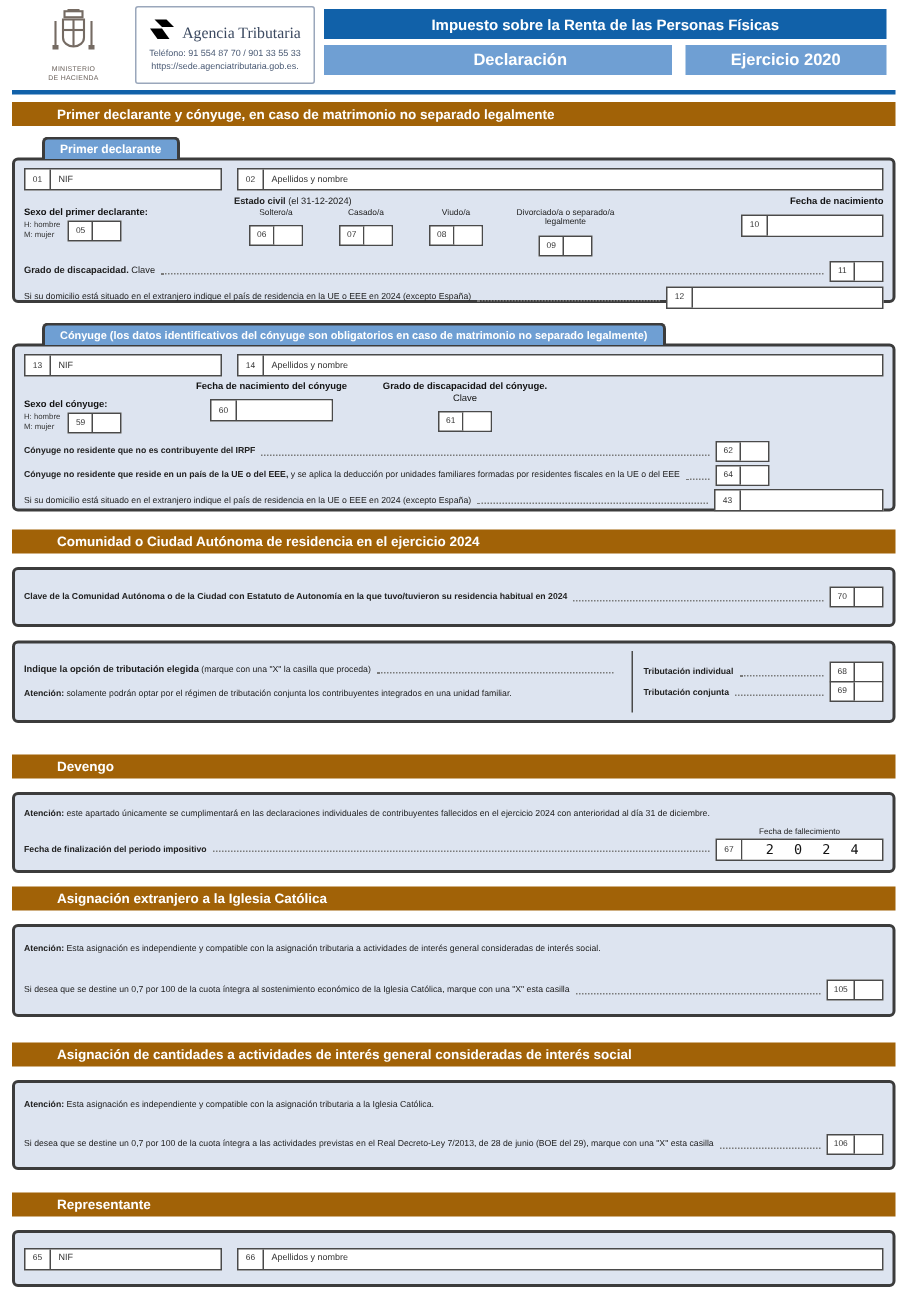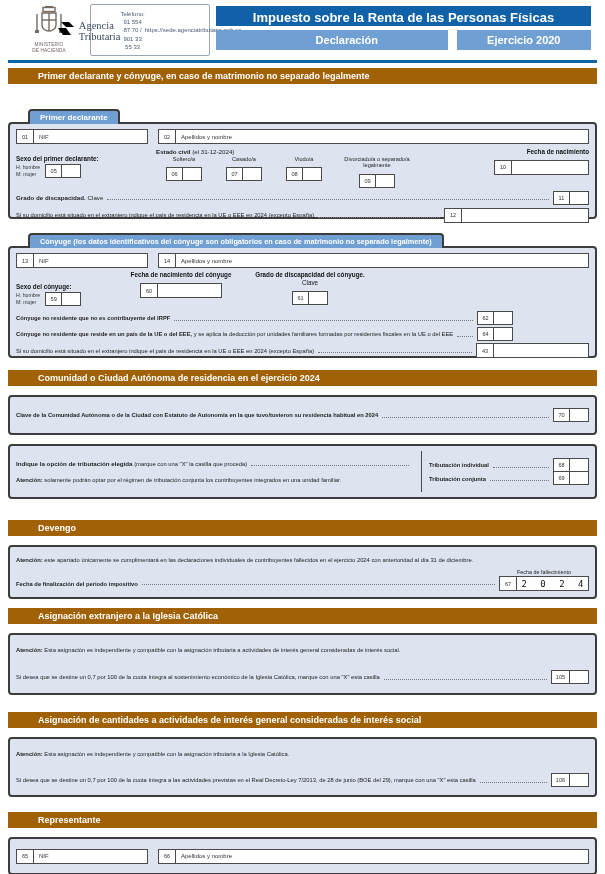--- a/index.html
+++ b/index.html
@@ -3,26 +3,26 @@
 <meta charset="utf-8">
 <style>
   * { margin:0; padding:0; box-sizing:border-box; }
   body { background:#fff; font-family:"Liberation Sans", sans-serif; color:#1a1a1a; }
   .page { width:605px; height:874px; background:#fff; padding:4px 8px 6px 8px; overflow:hidden; }
 
   
   .hdr { display:flex; align-items:stretch; height:52px; }
   .crest-wrap { width:82px; display:flex; flex-direction:column; align-items:center; justify-content:center; }
   .crest-wrap .mtxt { font-size:4.6px; color:#6b625c; text-align:center; line-height:1.25; letter-spacing:.2px; }
-  .agency { width:120px; border:1px solid #9aa7bb; border-radius:2px; padding:3px 2px 2px 2px; display:flex; align-items:center; justify-content:center; }
+  .agency { width:120px; border:1px solid #9aa7bb; border-radius:2px; padding:3px 2px 2px 2px; display:flex; flex-direction:column; align-items:center; justify-content:center; }
   .agency .arow { display:flex; align-items:center; gap:4px; }
   .agency .aname { font-family:"Liberation Serif", serif; font-size:10.5px; color:#3c4a61; }
   .agency .asub { font-size:6px; color:#4a5a74; line-height:1.35; text-align:center; }
   .titles { flex:1; margin:0 6px 0 6px; display:flex; flex-direction:column; gap:4px; padding-top:2px; }
-  .t-main { background:#1161a9; color:#fff; font-weight:bold; font-size:13px; text-align:center; height:20px; line-height:24px; }
+  .t-main { background:#1161a9; color:#fff; font-weight:bold; font-size:10px; text-align:center; height:20px; line-height:24px; }
   .t-subrow { display:flex; gap:9px; }
   .t-sub { background:#6f9fd3; color:#fff; font-weight:bold; font-size:11px; text-align:center; height:20px; line-height:20px; }
   .t-sub.left { flex:1.5;padding-left:30px; }
   .t-sub.right { flex:1; }
   .pageblk { width:62px; display:flex; flex-direction:column; gap:3px; padding-top:2px; }
   .pg { background:#1161a9; color:#fff; font-weight:bold; font-size:8.5px; text-align:center; height:17px; line-height:17px; }
   .mdl { background:#ccd6e6; flex:1; display:flex; flex-direction:column; align-items:center; justify-content:center; }
   .mdl .mlbl { font-size:4.8px; color:#44506a; }
   .mdl .mcode { font-size:14px; font-weight:bold; color:#14141e; line-height:1.05; }
   .hdr-rule { height:3px; background:#1161a9; margin-top:4px; }
@@ -109,21 +109,21 @@
       <div class="t-subrow">
         <div class="t-sub left">Declaración</div>
         <div class="t-sub right">Ejercicio 2020</div>
       </div>
     </div>
   </div>
   <div class="hdr-rule"></div>
 
   <div class="bar" style="margin-top:5px;">Primer declarante y cónyuge, en caso de matrimonio no separado legalmente</div>
 
-  <div style="margin-top:22px;">
+  <div style="margin-top:5px;">
     <div class="tab" style="font-size:8px;">Primer declarante</div>
     <div class="panel" style="height:97px;">
       <div class="row">
         <div class="field" style="width:132px;">
           <span class="cnum">01</span>
           <span class="flabel">NIF</span>
         </div>
         <div class="field" style="flex:1; margin-left:10px;">
           <span class="cnum">02</span>
           <span class="flabel">Apellidos y nombre</span>
@@ -320,21 +320,21 @@
   </div>
 
   <div class="bar" style="margin-top:21px;">Devengo</div>
   <div class="panel" style="margin-top:9px; height:54px;">
     <div class="txt2" style="margin-top:5px;"><span class="b">Atención:</span><span> este apartado únicamente se cumplimentará en las declaraciones individuales de contribuyentes fallecidos en el ejercicio 2024 con anterioridad al día 31 de diciembre.</span></div>
     <div class="row" style="margin-top:6px; align-items:flex-end;">
       <span class="txt2 b" style="position:relative; top:-4px;">Fecha de finalización del periodo impositivo</span>
       <span class="dots" style="top:-6px;"></span>
       <div class="devright">
         <span class="flab">Fecha de fallecimiento</span>
-        <div class="numfield" style="width:90px;">
+        <div class="numfield" style="width:112px;">
           <span class="cnum">67</span>
           <span class="ninput year" style="flex:1;">2 0 2 4</span>
         </div>
       </div>
     </div>
   </div>
 
   <div class="bar" style="margin-top:9px;">Asignación extranjero a la Iglesia Católica</div>
   <div class="panel" style="margin-top:9px; height:62px;">
     <div class="txt2" style="margin-top:7px;"><span class="b">Atención:</span><span> Esta asignación es independiente y compatible con la asignación tributaria a actividades de interés general consideradas de interés social.</span></div>

